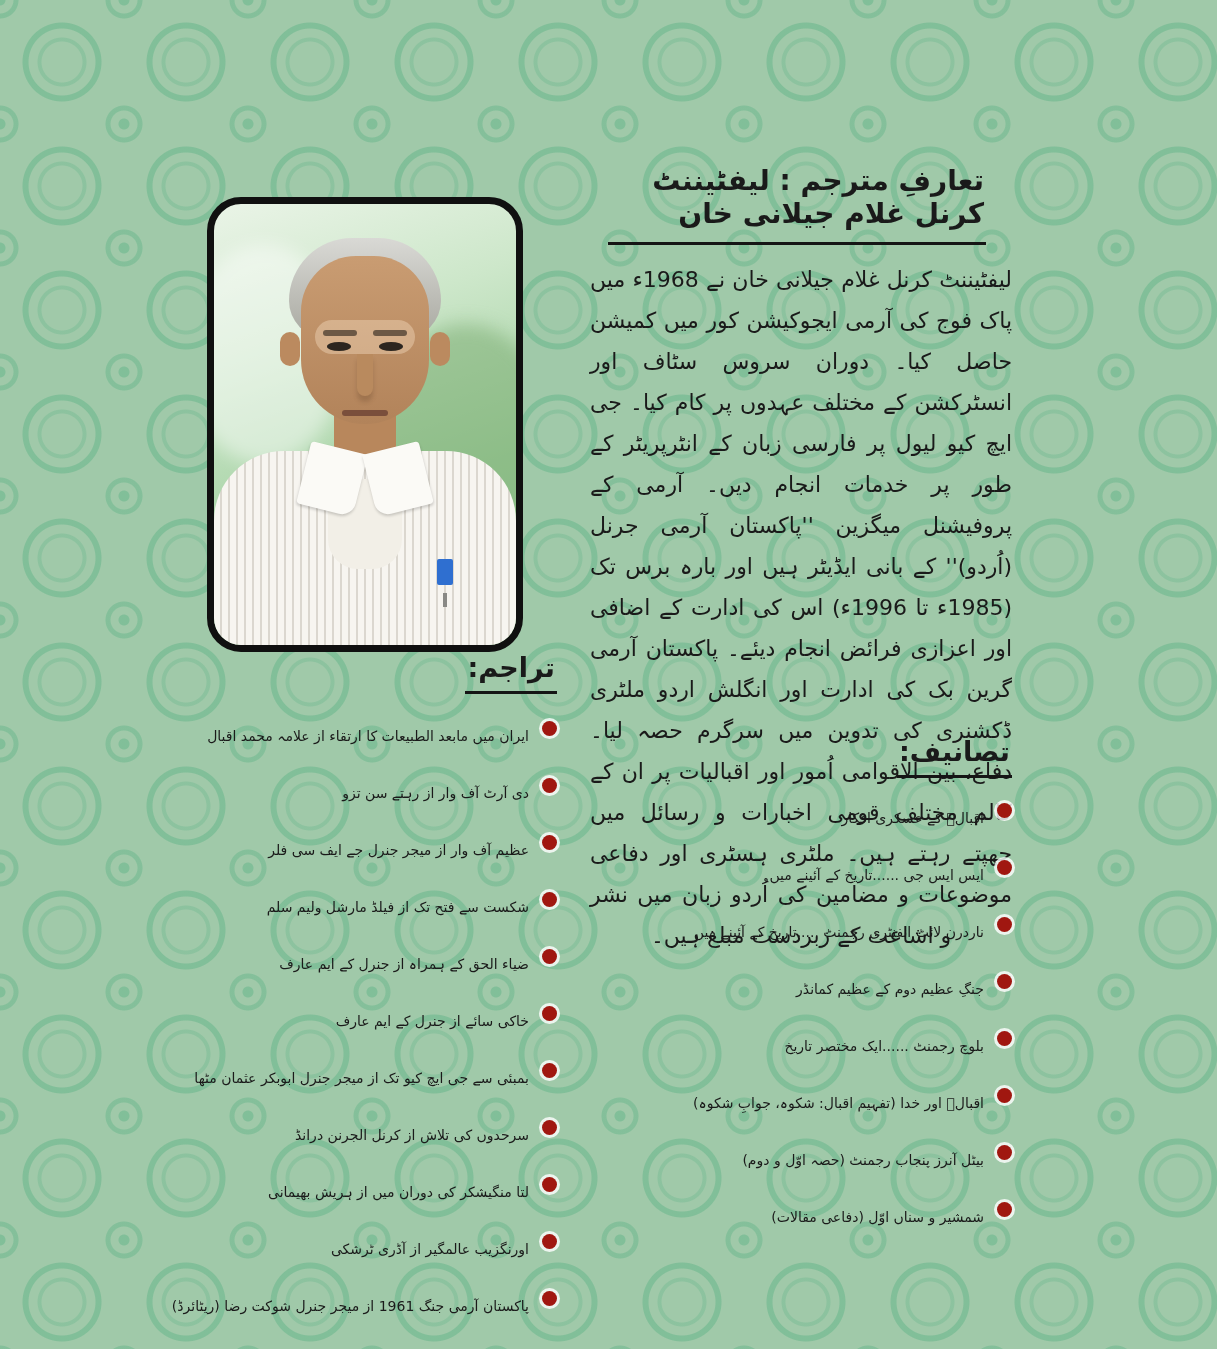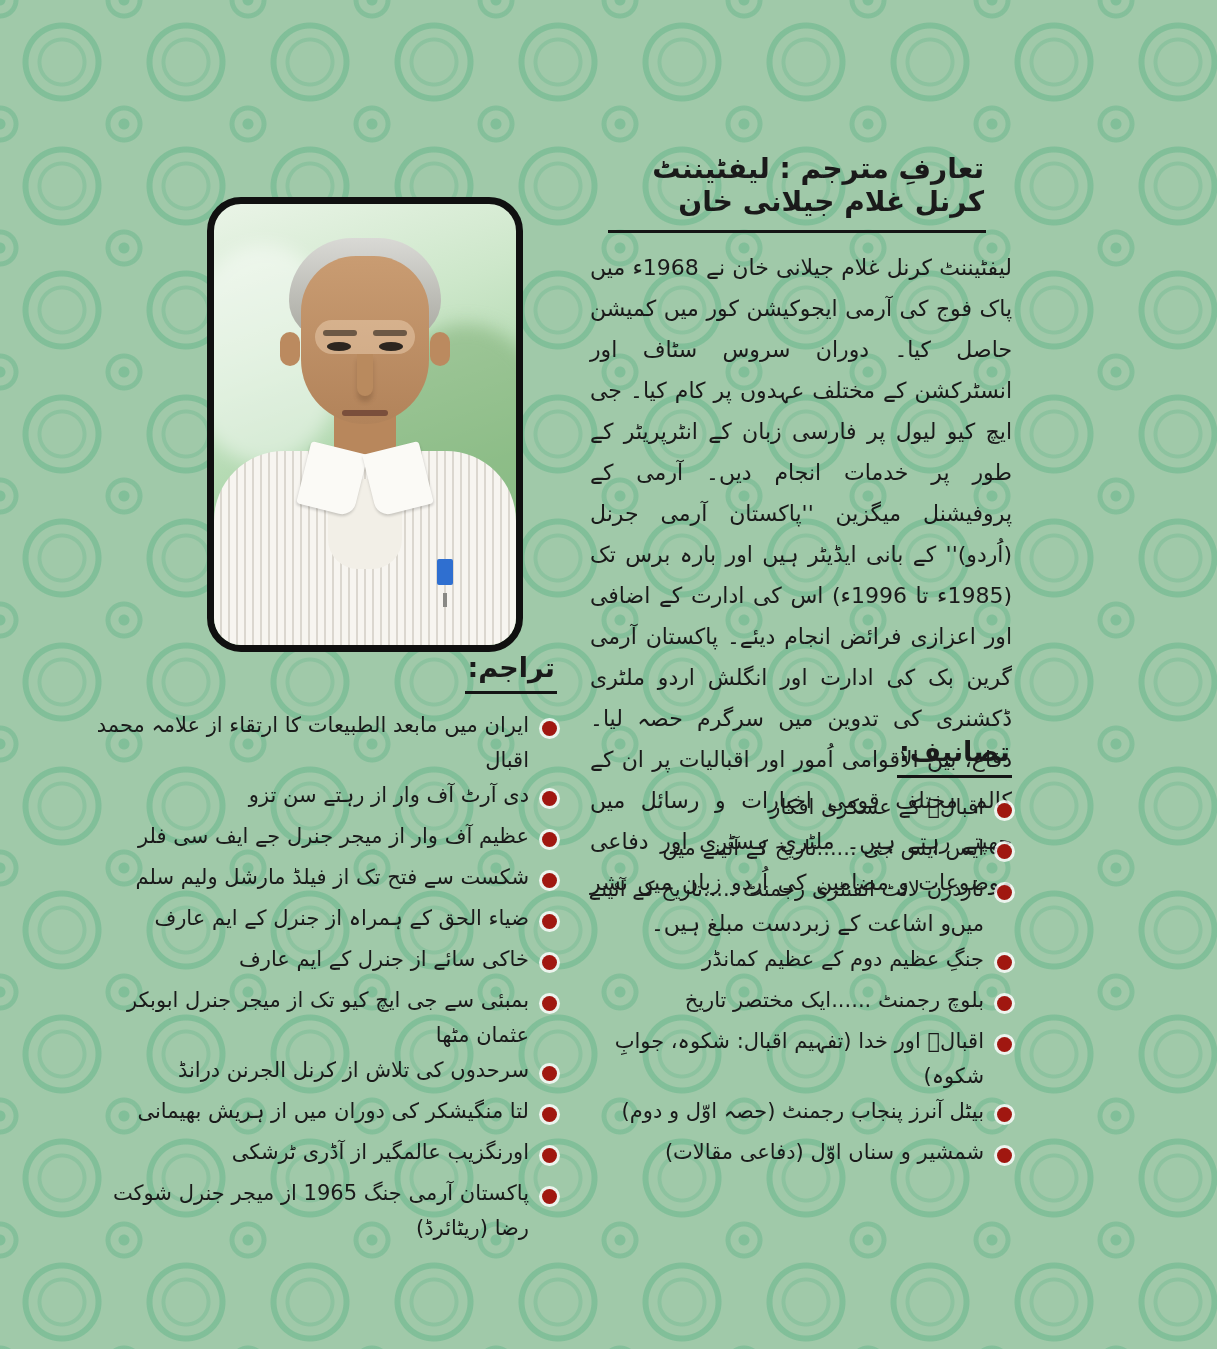--- a/index.html
+++ b/index.html
@@ -61,21 +61,21 @@
     box-shadow:0 2px 3px rgba(0,0,0,.18); }
   .collar-l{ left:50%; margin-left:-62px; transform:rotate(14deg); border-radius:4px 0 14px 4px; }
   .collar-r{ left:50%; margin-left:4px; transform:rotate(-14deg); border-radius:0 4px 4px 14px; }
   .undershirt{ position:absolute; top:28px; left:50%; transform:translateX(-50%);
     width:74px; height:90px; background:#f2efe7; border-radius:0 0 30px 30px; }
   .pen{ position:absolute; top:108px; left:50%; margin-left:72px;
     width:16px; height:26px; background:#2f6fd0; border-radius:2px;
     box-shadow:0 28px 0 -6px #8a8a86; }
 
   
-  .intro{ position:absolute; right:205px; top:152px; width:422px; }
+  .intro{ position:absolute; right:205px; top:164px; width:422px; }
   .intro h1{
     font-size:28px; font-weight:bold; text-align:right;
     padding:0 2px 12px 0; margin-left:18px; margin-right:26px;
     border-bottom:3px solid #151515;
   }
   .intro p{
     margin-top:14px; font-size:22px; line-height:41px;
     text-align:justify; text-align-last:center;
   }
 
@@ -84,21 +84,21 @@
     border-bottom:3px solid #151515; padding:0 2px 8px 2px; margin-bottom:12px;
   }
 
   .books{ position:absolute; right:205px; top:736px; width:425px; }
   .translations{ position:absolute; left:77px; top:652px; width:480px; }
   .translations .section-heading{ margin-bottom:14px; }
 
   ul.dot-list{ list-style:none; }
   ul.dot-list li{
     position:relative; padding-right:28px; min-height:41px;
-    font-size:21px; line-height:35px; text-align:right;
+    font-size:14px; line-height:57px; text-align:right;
   }
   .dot{
     position:absolute; right:0; top:13px; width:15px; height:15px;
     border-radius:50%; background:#a01710;
     box-shadow:0 0 0 3px rgba(255,255,255,.8);
   }
 </style>
 </head>
 <body>
 
@@ -155,15 +155,15 @@
     <li><span class="dot"></span><span>ایران میں مابعد الطبیعات کا ارتقاء از علامہ محمد اقبال</span></li>
     <li><span class="dot"></span><span>دی آرٹ آف وار از رہتے سن تزو</span></li>
     <li><span class="dot"></span><span>عظیم آف وار از میجر جنرل جے ایف سی فلر</span></li>
     <li><span class="dot"></span><span>شکست سے فتح تک از فیلڈ مارشل ولیم سلم</span></li>
     <li><span class="dot"></span><span>ضیاء الحق کے ہمراہ از جنرل کے ایم عارف</span></li>
     <li><span class="dot"></span><span>خاکی سائے از جنرل کے ایم عارف</span></li>
     <li><span class="dot"></span><span>بمبئی سے جی ایچ کیو تک از میجر جنرل ابوبکر عثمان مٹھا</span></li>
     <li><span class="dot"></span><span>سرحدوں کی تلاش از کرنل الجرنن درانڈ</span></li>
     <li><span class="dot"></span><span>لتا منگیشکر کی دوران میں از ہریش بھیمانی</span></li>
     <li><span class="dot"></span><span>اورنگزیب عالمگیر از آڈری ٹرشکی</span></li>
-    <li><span class="dot"></span><span>پاکستان آرمی جنگ 1965 از میجر جنرل شوکت رضا (ریٹائرڈ)</span></li>
+    <li><span class="dot"></span><span>پاکستان آرمی جنگ 1961 از میجر جنرل شوکت رضا (ریٹائرڈ)</span></li>
   </ul>
 </section>
 
 </body></html>

